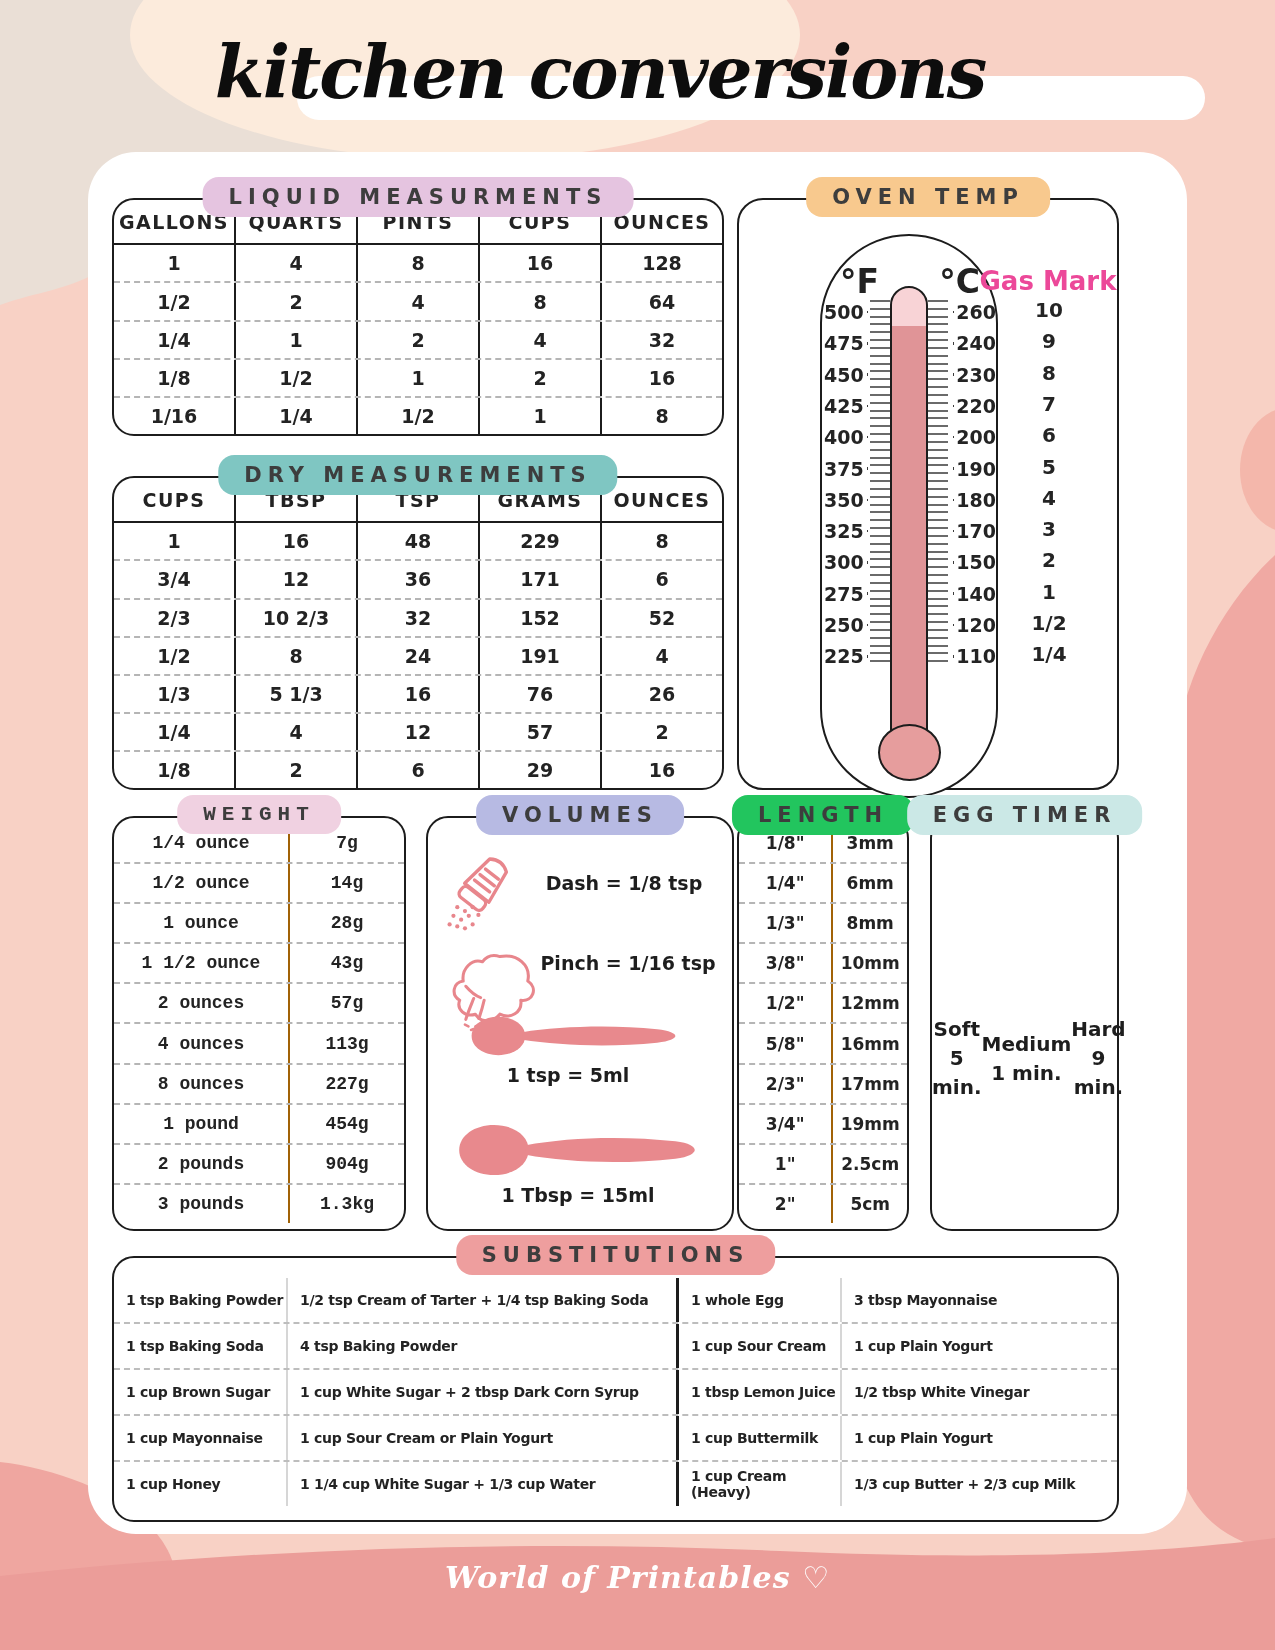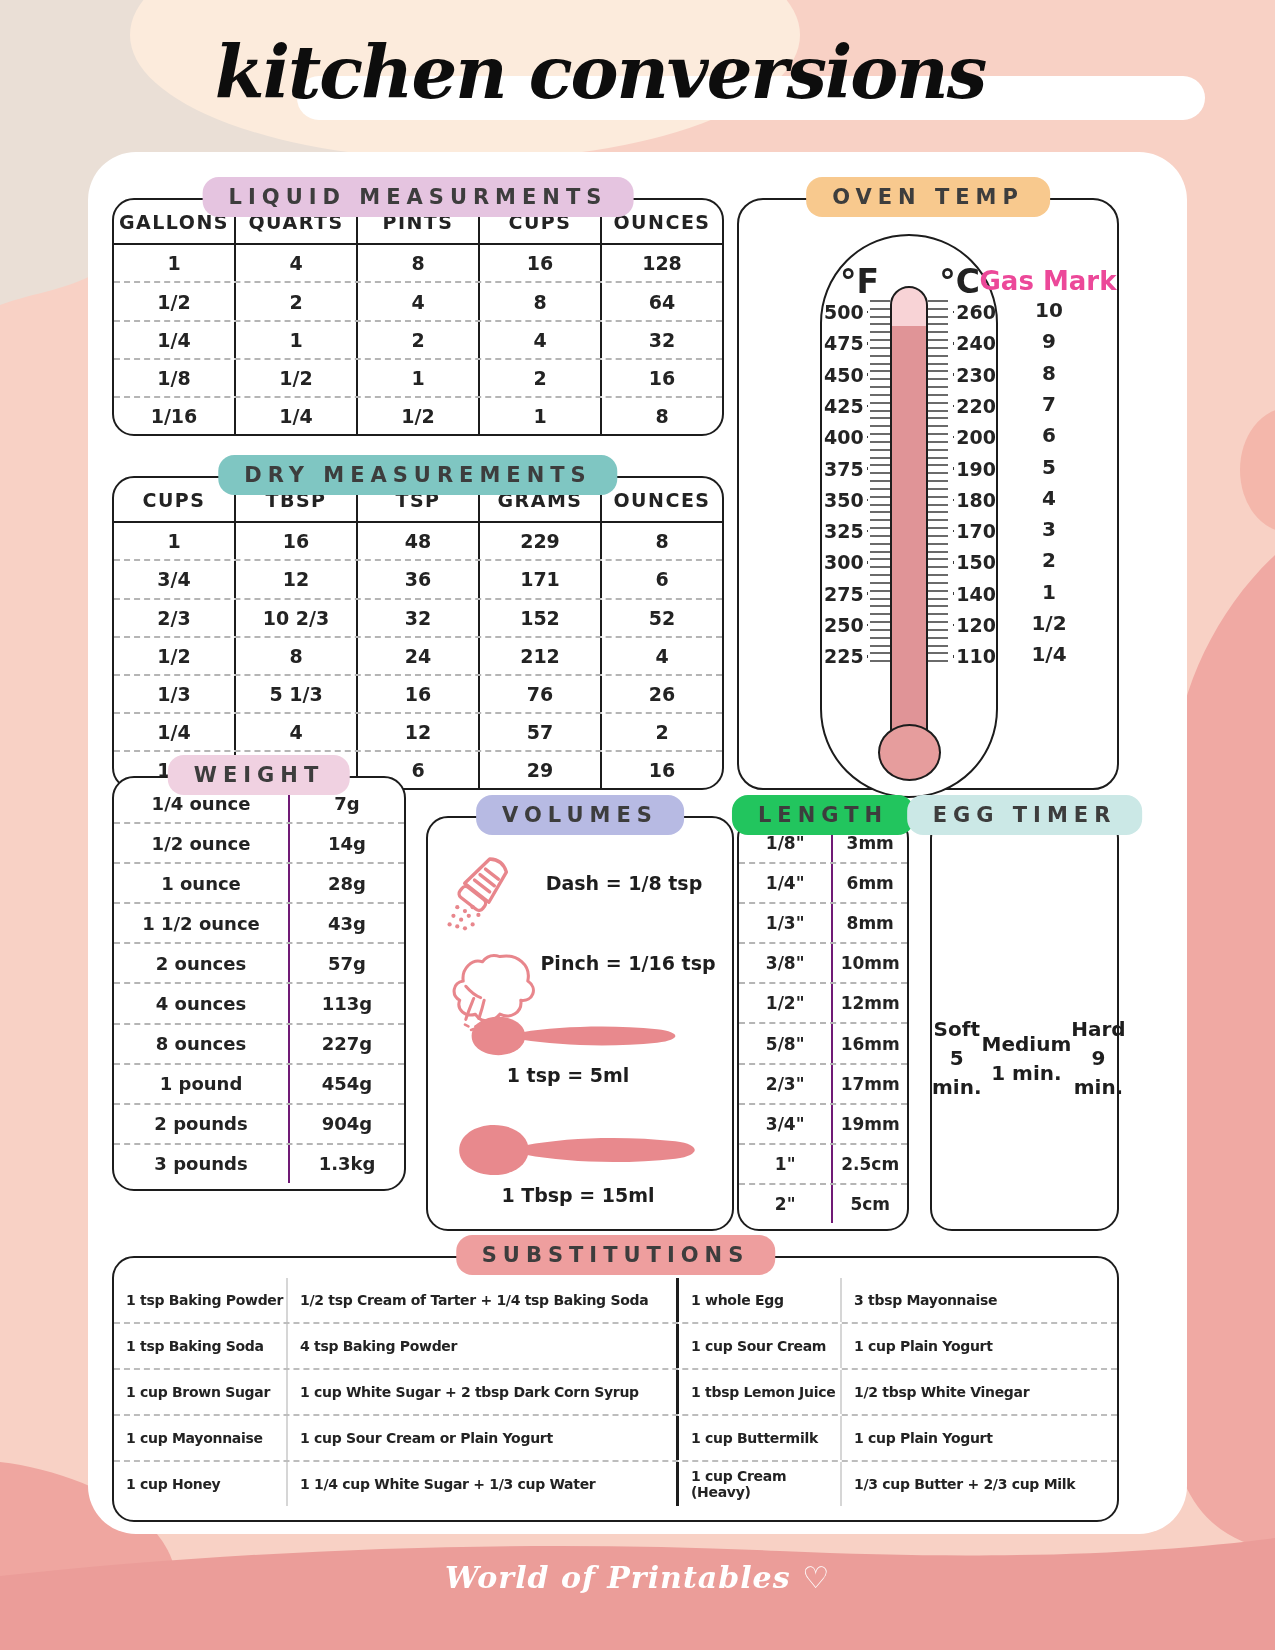--- a/index.html
+++ b/index.html
@@ -30,21 +30,21 @@
   .trow:nth-child(n+3){border-top:2px dashed #b5b5b5;}
   .tcell{flex:1;display:flex;align-items:center;justify-content:center;
          font-weight:700;font-size:19px;border-left:2px solid #1c1c1c;}
   .tcell:first-child{border-left:none;}
   .thead .tcell{letter-spacing:1.5px;font-size:19px;}
   
   .ptable{display:flex;flex-direction:column;width:100%;height:100%;padding:6px 0;box-sizing:border-box;}
   .prow{flex:1;display:flex;align-items:stretch;}
   .prow + .prow{border-top:2px dashed #b5b5b5;}
   .pc{display:flex;align-items:center;justify-content:center;font-weight:700;font-size:18px;}
-  .pk{flex:0 0 60%;} .pv{flex:1;border-left:2px solid #701a75;}
+  .pk{flex:0 0 60%;} .pv{flex:1;border-left:2px solid #a16207;}
   .len .pk{flex:0 0 55%;} .len .pc{font-size:17px;}
   
   .capsule{position:absolute;left:81px;top:34px;width:178px;height:564px;background:#fff;
            border:2.5px solid #1c1c1c;border-radius:90px;box-sizing:border-box;}
   .deg{position:absolute;top:26px;font-weight:700;font-size:33px;color:#222;}
   .deg-f{left:18px;} .deg-c{right:16px;}
   .ticks{position:absolute;top:64px;height:368px;width:20px;
          background-image:repeating-linear-gradient(to bottom,#6a6a6a 0 2px,transparent 2px 7.83px);}
   .ticks-l{left:48px;} .ticks-r{left:106px;}
   .tube{position:absolute;left:68px;top:50px;width:38px;height:455px;box-sizing:border-box;
@@ -179,21 +179,21 @@
           <div class="tcell">2/3</div>
           <div class="tcell">10 2/3</div>
           <div class="tcell">32</div>
           <div class="tcell">152</div>
           <div class="tcell">52</div>
         </div>
         <div class="trow">
           <div class="tcell">1/2</div>
           <div class="tcell">8</div>
           <div class="tcell">24</div>
-          <div class="tcell">212</div>
+          <div class="tcell">191</div>
           <div class="tcell">4</div>
         </div>
         <div class="trow">
           <div class="tcell">1/3</div>
           <div class="tcell">5 1/3</div>
           <div class="tcell">16</div>
           <div class="tcell">76</div>
           <div class="tcell">26</div>
         </div>
         <div class="trow">
@@ -280,21 +280,21 @@
       <div class="gas-val" style="top: 223.2px;">6</div>
       <div class="gas-val" style="top: 254.5px;">5</div>
       <div class="gas-val" style="top: 285.8px;">4</div>
       <div class="gas-val" style="top: 317.1px;">3</div>
       <div class="gas-val" style="top: 348.4px;">2</div>
       <div class="gas-val" style="top: 379.7px;">1</div>
       <div class="gas-val" style="top: 411px;">1/2</div>
       <div class="gas-val" style="top: 442.3px;">1/4</div>
     </div>
 
-  <div class="box" style="left:112px;top:776px;width:290px;height:411px;">
+  <div class="box" style="left:112px;top:816px;width:290px;height:411px;font-family:Liberation Mono, monospace;">
     <div class="badge b-weight">WEIGHT</div>
     <div class="ptable" id="weight-table">
         <div class="prow">
           <div class="pc pk">1/4 ounce</div>
           <div class="pc pv">7g</div>
         </div>
         <div class="prow">
           <div class="pc pk">1/2 ounce</div>
           <div class="pc pv">14g</div>
         </div>

